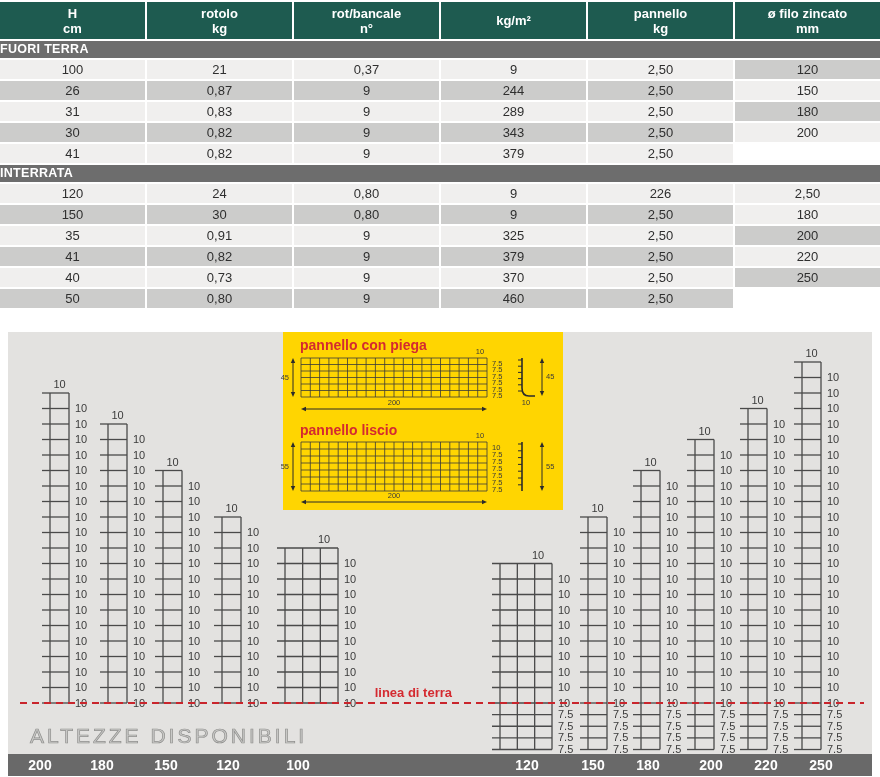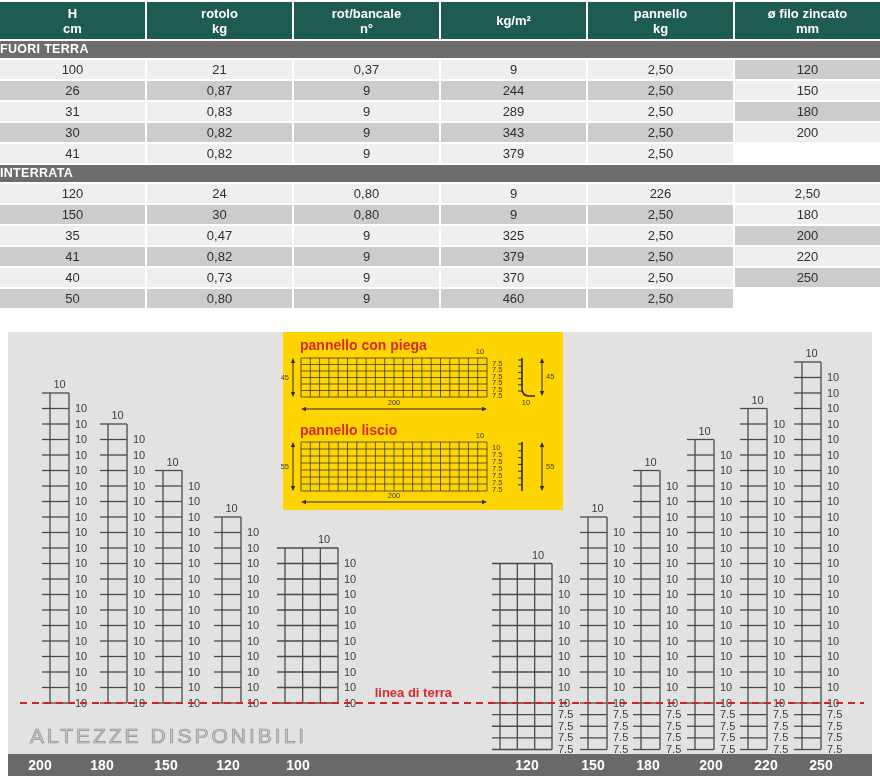--- a/index.html
+++ b/index.html
@@ -101,21 +101,21 @@
         <div class="cell c-light">9</div>
         <div class="cell c-light">226</div>
         <div class="cell c-light">2,50</div>
         <div class="cell c-dark">150</div>
         <div class="cell c-dark">30</div>
         <div class="cell c-dark">0,80</div>
         <div class="cell c-dark">9</div>
         <div class="cell c-dark">2,50</div>
         <div class="cell c-light">180</div>
         <div class="cell c-light">35</div>
-        <div class="cell c-light">0,47</div>
+        <div class="cell c-light">0,91</div>
         <div class="cell c-light">9</div>
         <div class="cell c-light">325</div>
         <div class="cell c-light">2,50</div>
         <div class="cell c-dark">200</div>
         <div class="cell c-dark">41</div>
         <div class="cell c-dark">0,82</div>
         <div class="cell c-dark">9</div>
         <div class="cell c-dark">379</div>
         <div class="cell c-dark">2,50</div>
         <div class="cell c-light">220</div>

